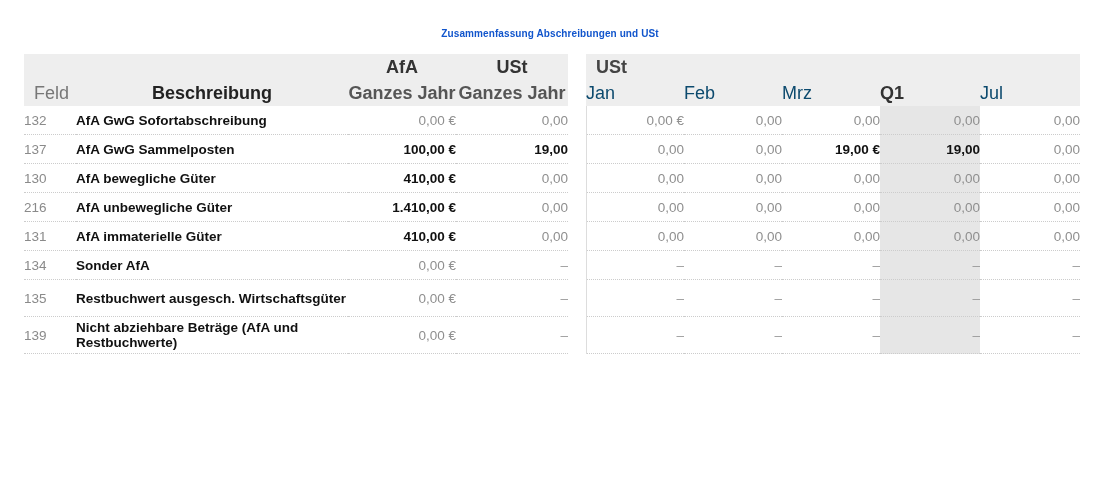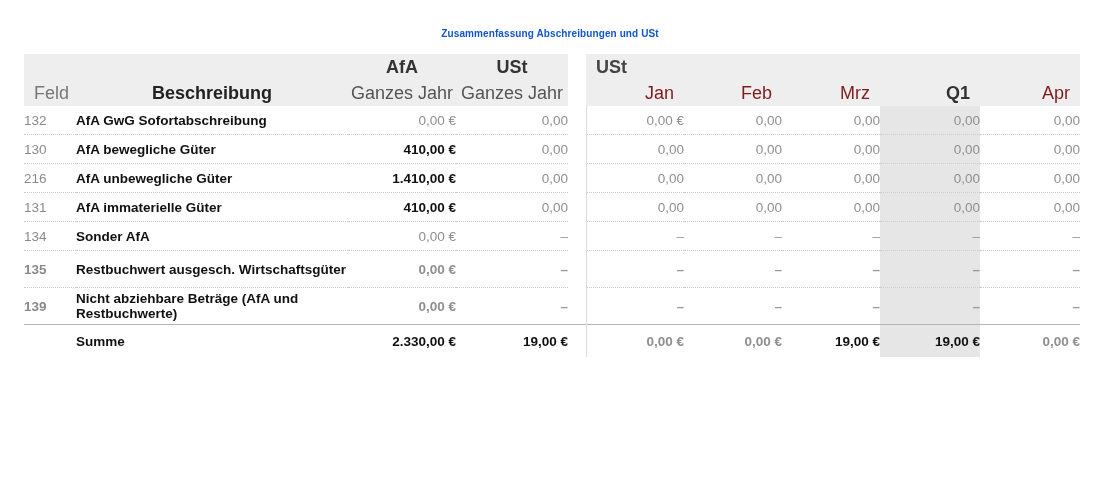--- a/index.html
+++ b/index.html
@@ -61,32 +61,30 @@
   }
   .hdr-row1 td { height: 26px; }
   .hdr-row2 td { height: 26px; }
 
   .hdr-bold {
     font-weight: bold;
     color: #333333;
     text-align: center;
   }
   .hdr-plain {
-    font-weight: normal;
+    font-weight: bold;
     color: #555555;
     text-align: center;
   }
   .hdr-right {
-    text-align: right;
     padding-right: 10px !important;
-    color: #7f1d1d;
+    color: #0c4a6e;
     margin-left: 48px;
   }
   .hdr-right-b {
-    text-align: right;
     padding-right: 10px !important;
     color: #333333;
     font-weight: bold;
   }
   .hdr-left-mon {
     text-align: left;
     padding-left: 10px !important;
     color: #444444;
     font-weight: bold;
   }
@@ -106,21 +104,20 @@
 
   .q-col { background: #e6e6e6; }
 
   tbody tr.data-row td {
     height: 28px;
     font-size: 13.5px;
     border-bottom: 1px dotted #cccccc;
   }
   tbody tr.data-row.tall td {
     height: 36px;
-    font-weight: bold;
   }
   td.feld {
     text-align: left;
     padding-left: 10px;
     color: #8a8a8a;
     font-size: 12.5px;
     border-bottom: 1px dotted #cccccc;
   }
   td.desc {
     text-align: left;
@@ -201,38 +198,50 @@
         <tr class="hdr-row2">
           <td class="hdr-feld">Feld</td>
           <td class="hdr-desc">Beschreibung</td>
           <td class="hdr-plain">Ganzes Jahr</td>
           <td class="hdr-plain">Ganzes Jahr</td>
           <td class="gapcell"></td>
           <td class="hdr-right">Jan</td>
           <td class="hdr-right">Feb</td>
           <td class="hdr-right">Mrz</td>
           <td class="hdr-right-b q-col">Q1</td>
-          <td class="hdr-right">Apr</td>
+          <td class="hdr-right">Jul</td>
         </tr>
       </thead>
       <tbody>
 
         <tr class="data-row">
           <td class="feld">132</td>
           <td class="desc">AfA GwG Sofortabschreibung</td>
           <td class="num dim">0,00 €</td>
           <td class="num dim">0,00</td>
           <td class="gapcell"></td>
           <td class="num dim sep-left">0,00 €</td>
           <td class="num dim">0,00</td>
           <td class="num dim">0,00</td>
           <td class="num dim q-col">0,00</td>
           <td class="num dim">0,00</td>
         </tr>
 
+        <tr class="data-row">
+          <td class="feld">137</td>
+          <td class="desc">AfA GwG Sammelposten</td>
+          <td class="num bold">100,00 €</td>
+          <td class="num bold">19,00</td>
+          <td class="gapcell"></td>
+          <td class="num dim sep-left">0,00</td>
+          <td class="num dim">0,00</td>
+          <td class="num bold">19,00 €</td>
+          <td class="num bold q-col">19,00</td>
+          <td class="num dim">0,00</td>
+        </tr>
 
         <tr class="data-row">
           <td class="feld">130</td>
           <td class="desc">AfA bewegliche Güter</td>
           <td class="num bold">410,00 €</td>
           <td class="num dim">0,00</td>
           <td class="gapcell"></td>
           <td class="num dim sep-left">0,00</td>
           <td class="num dim">0,00</td>
           <td class="num dim">0,00</td>
@@ -299,30 +308,18 @@
           <td class="num dim">0,00 €</td>
           <td class="num dash">–</td>
           <td class="gapcell"></td>
           <td class="num dash sep-left">–</td>
           <td class="num dash">–</td>
           <td class="num dash">–</td>
           <td class="num dash q-col">–</td>
           <td class="num dash">–</td>
         </tr>
 
-        <tr class="sum-row">
-          <td class="feld"></td>
-          <td class="desc">Summe</td>
-          <td class="num bold">2.330,00 €</td>
-          <td class="num bold">19,00 €</td>
-          <td class="gapcell"></td>
-          <td class="num dim sep-left">0,00 €</td>
-          <td class="num dim">0,00 €</td>
-          <td class="num bold">19,00 €</td>
-          <td class="num bold q-col">19,00 €</td>
-          <td class="num dim">0,00 €</td>
-        </tr>
 
       </tbody>
     </table>
   </div>
 
 </div>
 
 </body></html>

